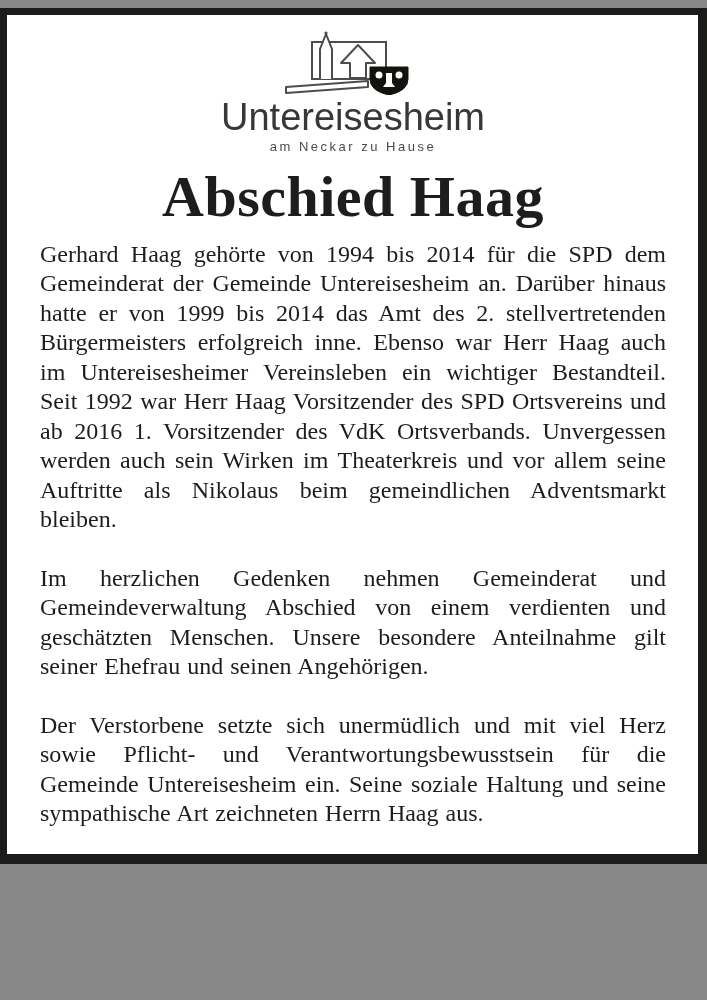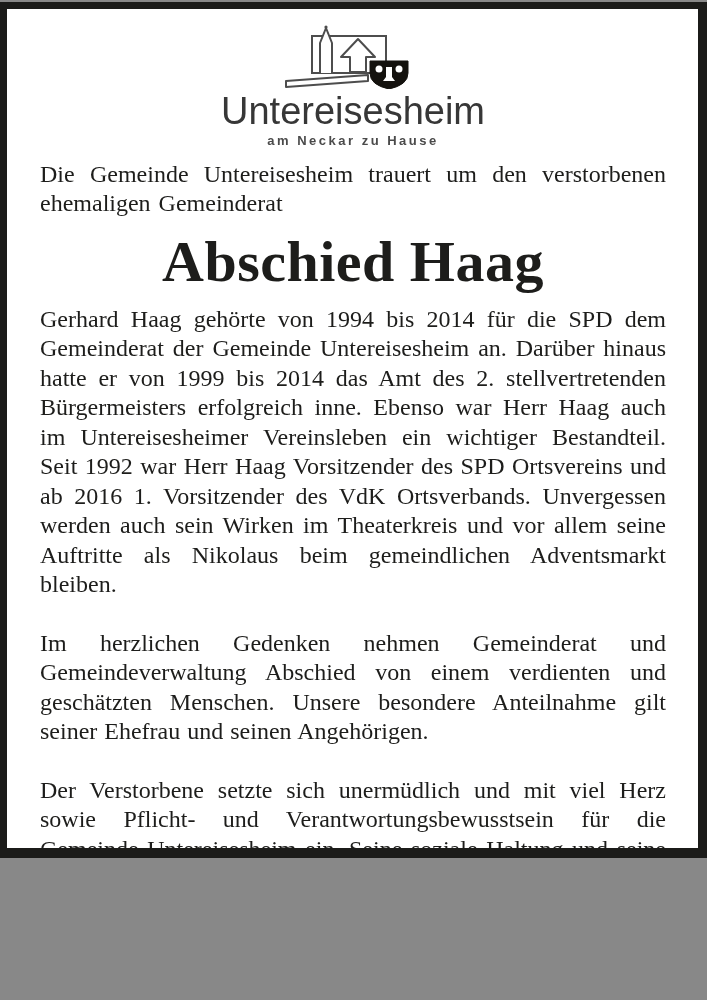--- a/index.html
+++ b/index.html
@@ -4,21 +4,21 @@
 <style>
   html, body {
     margin: 0;
     padding: 0;
     background: #888;
   }
   .page {
     position: relative;
     width: 707px;
     height: 856px;
-    margin: 2px auto;
+    margin: 8px auto;
     background: #ffffff;
     box-sizing: border-box;
     border-style: solid;
     border-color: #1b1b19;
     border-width: 7px 9px 10px 7px;
     font-family: "Liberation Serif", serif;
     color: #1d1d1b;
     overflow: hidden;
   }
   .content {
@@ -37,21 +37,21 @@
     font-size: 38px;
     font-weight: 400;
     color: #373737;
     letter-spacing: 0px;
     line-height: 1.0;
     margin-top: 0px;
   }
   .tagline {
     font-family: "Liberation Sans", sans-serif;
     font-size: 13px;
-    font-weight: 700;
+    font-weight: 400;
     letter-spacing: 2.5px;
     color: #4a4a4a;
     margin-top: 4px;
   }
   
   .intro {
     font-size: 24px;
     line-height: 29px;
     text-align: justify;
     hyphens: auto;
@@ -107,21 +107,20 @@
           <path d="M92,38 h38 v12 q0,12 -19,16 q-19,-4 -19,-16 z" fill="#14120e" stroke="#14120e" stroke-width="1"></path>
           <circle cx="101" cy="46" r="3.5" fill="#ffffff"></circle>
           <circle cx="121" cy="46" r="3.5" fill="#ffffff"></circle>
           <path d="M108,44 h6 v10 l3,4 h-12 l3,-4 z" fill="#ffffff"></path>
         </svg>
       </span>
       <div class="wordmark">Untereisesheim</div>
       <div class="tagline">am Neckar zu Hause</div>
     </div>
 
-    <p class="intro">Die Gemeinde Untereisesheim trauert um den verstorbenen ehemaligen Gemeinderat</p>
 
     <h1 class="deceased-name">Abschied Haag</h1>
 
     <p class="para">Gerhard Haag gehörte von 1994 bis 2014 für die SPD dem Gemeinderat der Gemeinde Untereisesheim an. Darüber hinaus hatte er von 1999 bis 2014 das Amt des 2. stellvertretenden Bürgermeisters erfolgreich inne. Ebenso war Herr Haag auch im Untereisesheimer Vereinsleben ein wichtiger Bestandteil. Seit 1992 war Herr Haag Vorsitzender des SPD Ortsvereins und ab 2016 1. Vorsitzender des VdK Ortsverbands. Unvergessen werden auch sein Wirken im Theaterkreis und vor allem seine Auftritte als Nikolaus beim gemeindlichen Adventsmarkt bleiben.</p>
     <p class="para">Im herzlichen Gedenken nehmen Gemeinderat und Gemeindeverwaltung Abschied von einem verdienten und geschätzten Menschen. Unsere besondere Anteilnahme gilt seiner Ehefrau und seinen Angehörigen.</p>
     <p class="para">Der Verstorbene setzte sich unermüdlich und mit viel Herz sowie Pflicht- und Verantwortungsbewusstsein für die Gemeinde Untereisesheim ein. Seine soziale Haltung und seine sympathische Art zeichneten Herrn Haag aus.</p>
 
     <div class="signature">
       <div>Bernd Neckar</div>
       <div>Bürgermeister</div>

